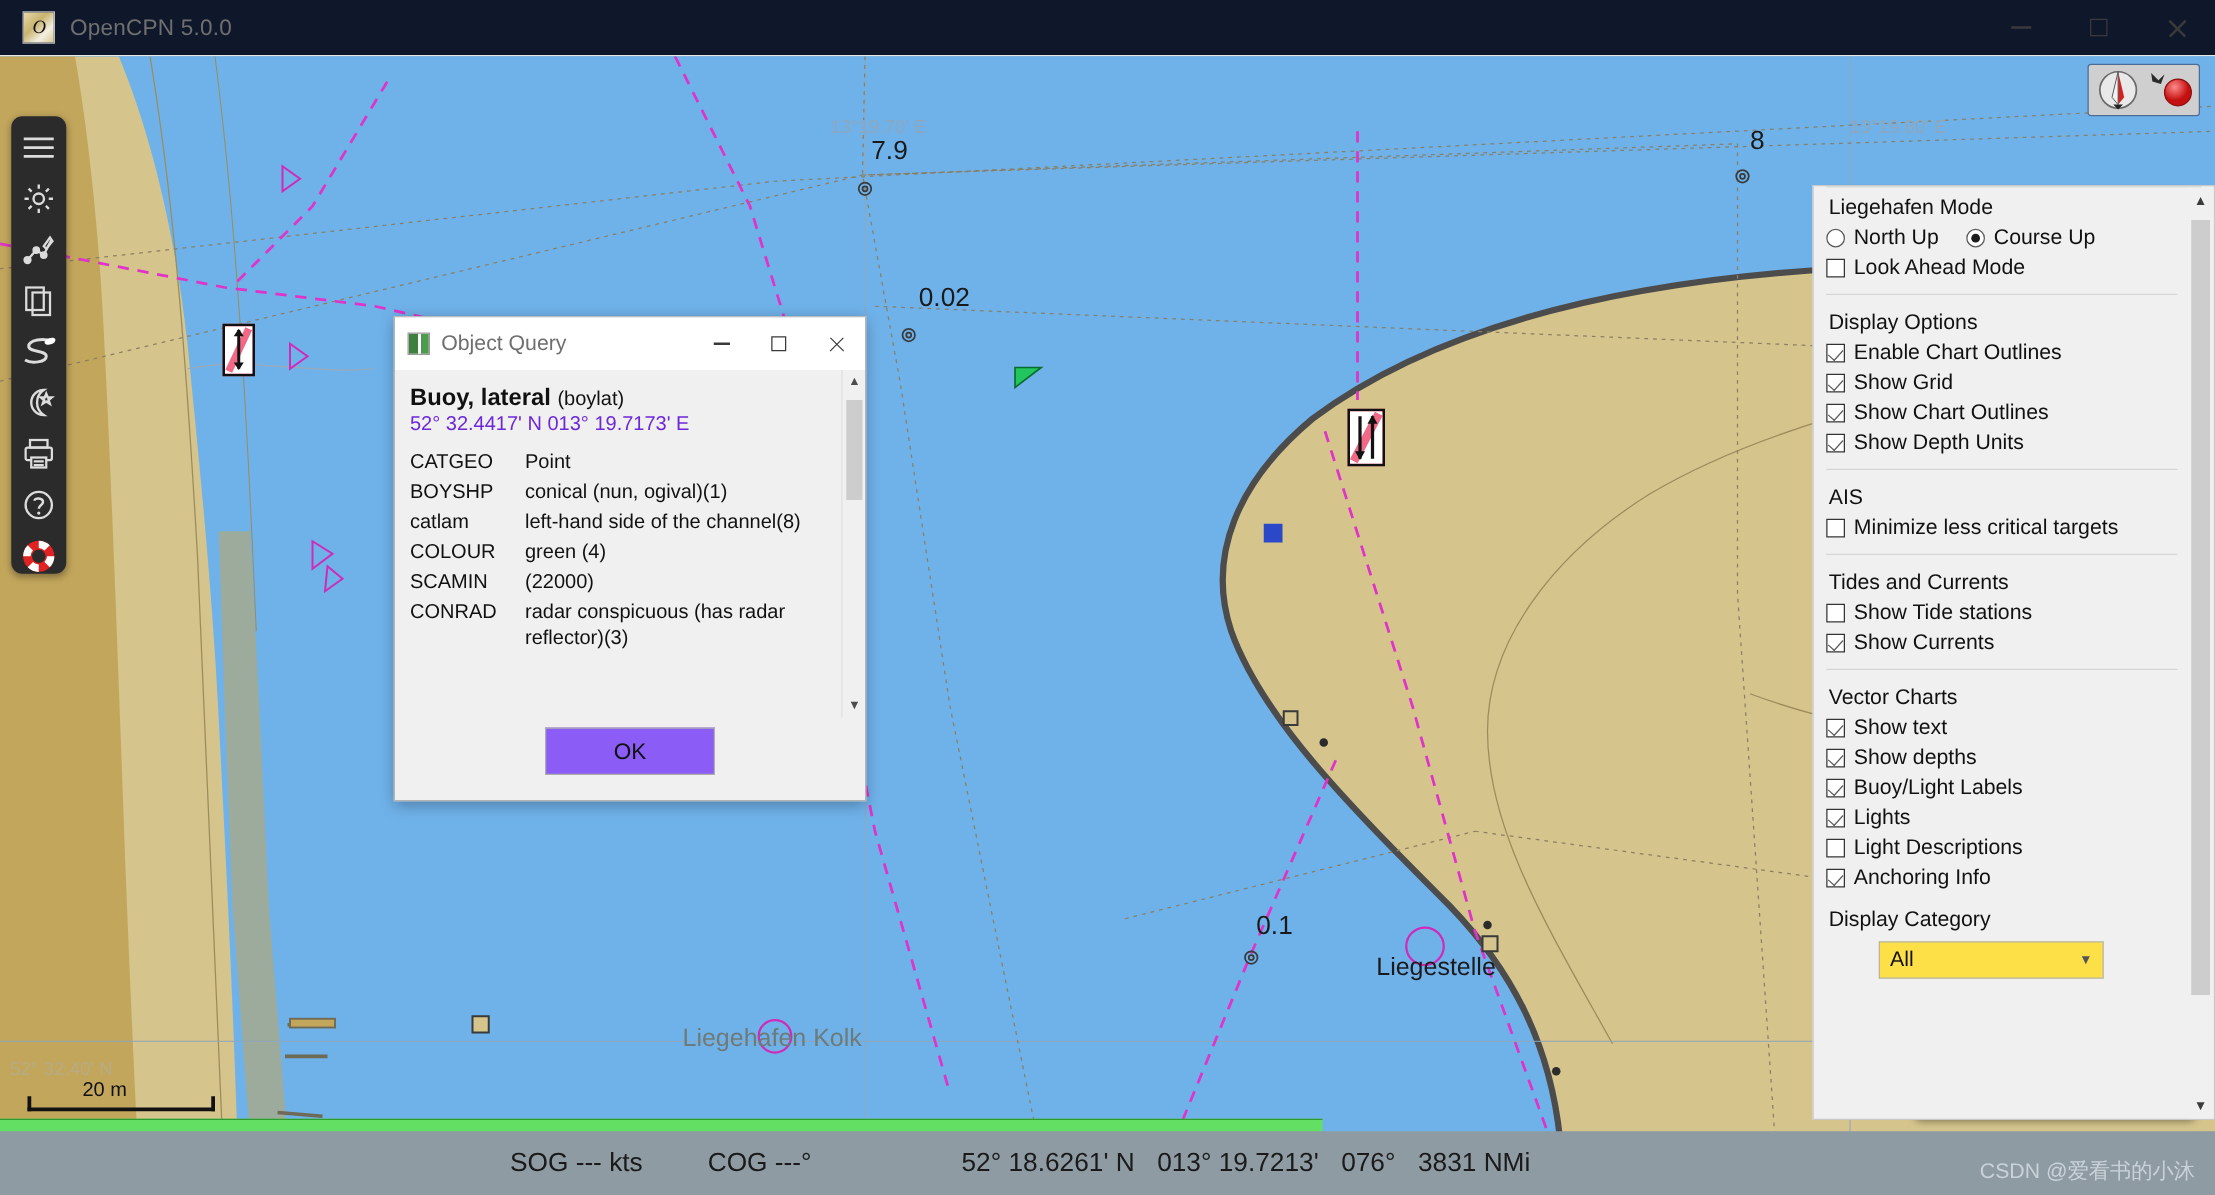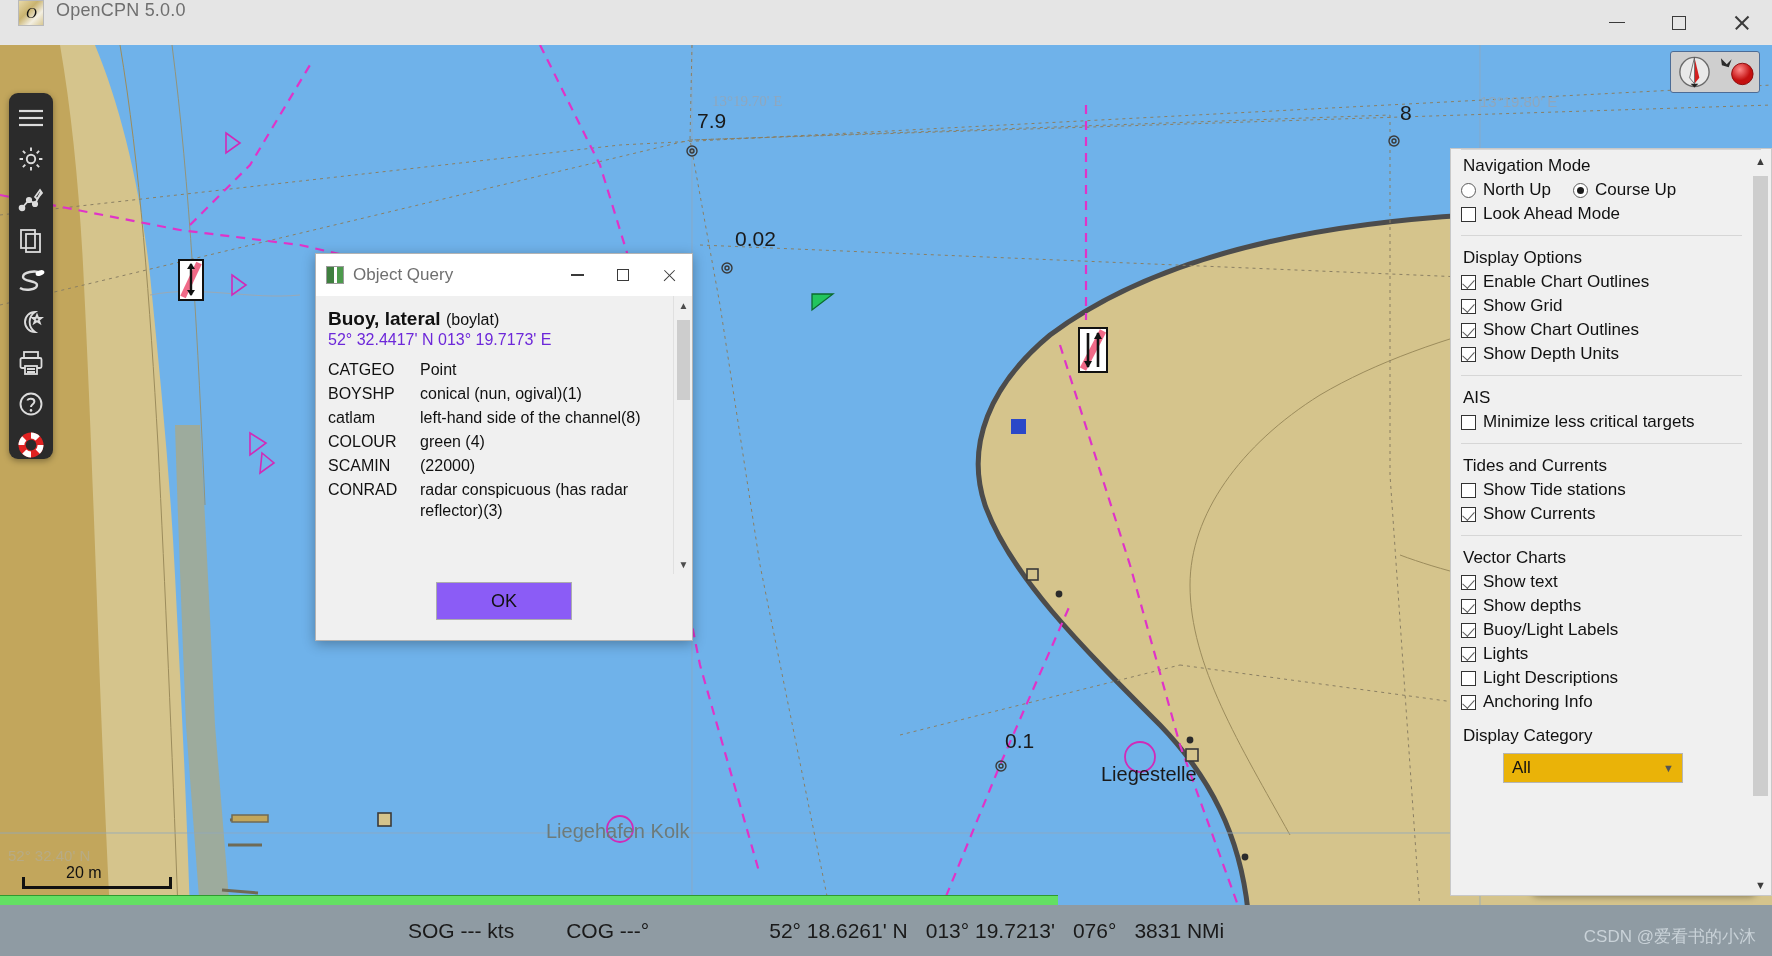--- a/index.html
+++ b/index.html
@@ -7,22 +7,22 @@
     width: 1772px; height: 956px;
     background: #fff;
     font-family: "Liberation Sans", sans-serif;
     overflow: hidden;
   }
   #app { position: relative; width: 1772px; height: 956px; }
 
   
   .titlebar {
     position: absolute; top: 0; left: 0; width: 1772px; height: 45px;
-    background: #e5e5e5; border-bottom: 1px solid #e6e6e6;
-    display: flex; 
+    background: #0f172a; border-bottom: 1px solid #e6e6e6;
+    display: flex; align-items: center;
   }
   .app-icon {
     width: 26px; height: 26px; margin-left: 18px; margin-right: 12px;
     border: 1px solid #b9b9b9;
     background: linear-gradient(135deg,#e8d9a8 0%,#c9b36f 40%,#f3efe2 70%,#d8c893 100%);
     position: relative; flex: none;
   }
   .app-icon::after {
     content: "O"; position: absolute; left: 7px; top: 4px;
     font-family: "Liberation Serif", serif; font-style: italic;
@@ -228,21 +228,21 @@
   }
   .cbox.on::after {
     content: ""; position: absolute; left: 3px; top: 1px; width: 6px; height: 10px;
     border: solid #5d5d5d; border-width: 0 1.8px 1.8px 0; transform: rotate(42deg);
   }
   .radio-pair { display: flex; align-items: center; }
   .radio-pair .gap { width: 22px; }
 
   .cpo-select {
     margin-left: 42px; margin-top: 7px; width: 180px; height: 30px;
-    background: #eab308; border: 1px solid #b5b5b5;
+    background: #fde047; border: 1px solid #b5b5b5;
     display: flex; align-items: center; padding: 0 8px; font-size: 17px; color: #111;
     cursor: pointer;
   }
   .cpo-select .chev { margin-left: auto; font-size: 11px; color: #555; }
 
   
   .cpo-scroll { width: 21px; background: #f0f0f0; position: relative; flex: none; }
   .cs-arrow {
     position: absolute; left: 0; width: 21px; height: 21px;
     display: flex; align-items: center; justify-content: center; color: #3c3c3c; font-size: 11px;
@@ -377,21 +377,21 @@
         <rect x="1027" y="524" width="11" height="11"></rect>
         <rect x="1186" y="704" width="12" height="12"></rect>
       </g>
       <g fill="#2b2b2b">
         <circle cx="1059" cy="549" r="3.4"></circle>
         <circle cx="1190" cy="695" r="3.4"></circle>
         <circle cx="1245" cy="812" r="3.4"></circle>
       </g>
     </svg>
 
-    <div class="grat-label" style="left:712px; top:48px;font-family:Liberation Serif, serif;">13°19.70' E</div>
+    <div class="grat-label" style="left:664px; top:48px;">13°19.70' E</div>
     <div class="grat-label" style="left:1480px; top:48px;">13°19.80' E</div>
     <div class="grat-label land" style="left:8px; top:802px;">52° 32.40' N</div>
 
     <div class="sounding" style="left:697px; top:64px;">7.9</div>
     <div class="sounding" style="left:1400px; top:56px;">8</div>
     <div class="sounding" style="left:735px; top:182px;">0.02</div>
     <div class="sounding" style="left:1005px; top:684px;">0.1</div>
 
     <div class="place-label" style="left:546px; top:775px;">Liegehafen Kolk</div>
     <div class="place-label dark" style="left:1101px; top:718px;">Liegestelle</div>
@@ -600,21 +600,21 @@
         <button class="ok-btn">OK</button>
       </div>
     </div>
 
     <div class="cpo">
       <div class="cpo-sep"></div>
       <div class="cpo-inner">
         <div class="cpo-body">
 
           <div class="group">
-            <div class="group-title">Navigation Mode</div>
+            <div class="group-title">Liegehafen Mode</div>
             <div class="optrow radio-pair">
               <div class="radio"></div>
               <div class="lbl">North Up</div>
               <div class="gap"></div>
               <div class="radio on"></div>
               <div class="lbl">Course Up</div>
             </div>
             <div class="optrow">
               <div class="cbox"></div>
               <div class="lbl">Look Ahead Mode</div>

